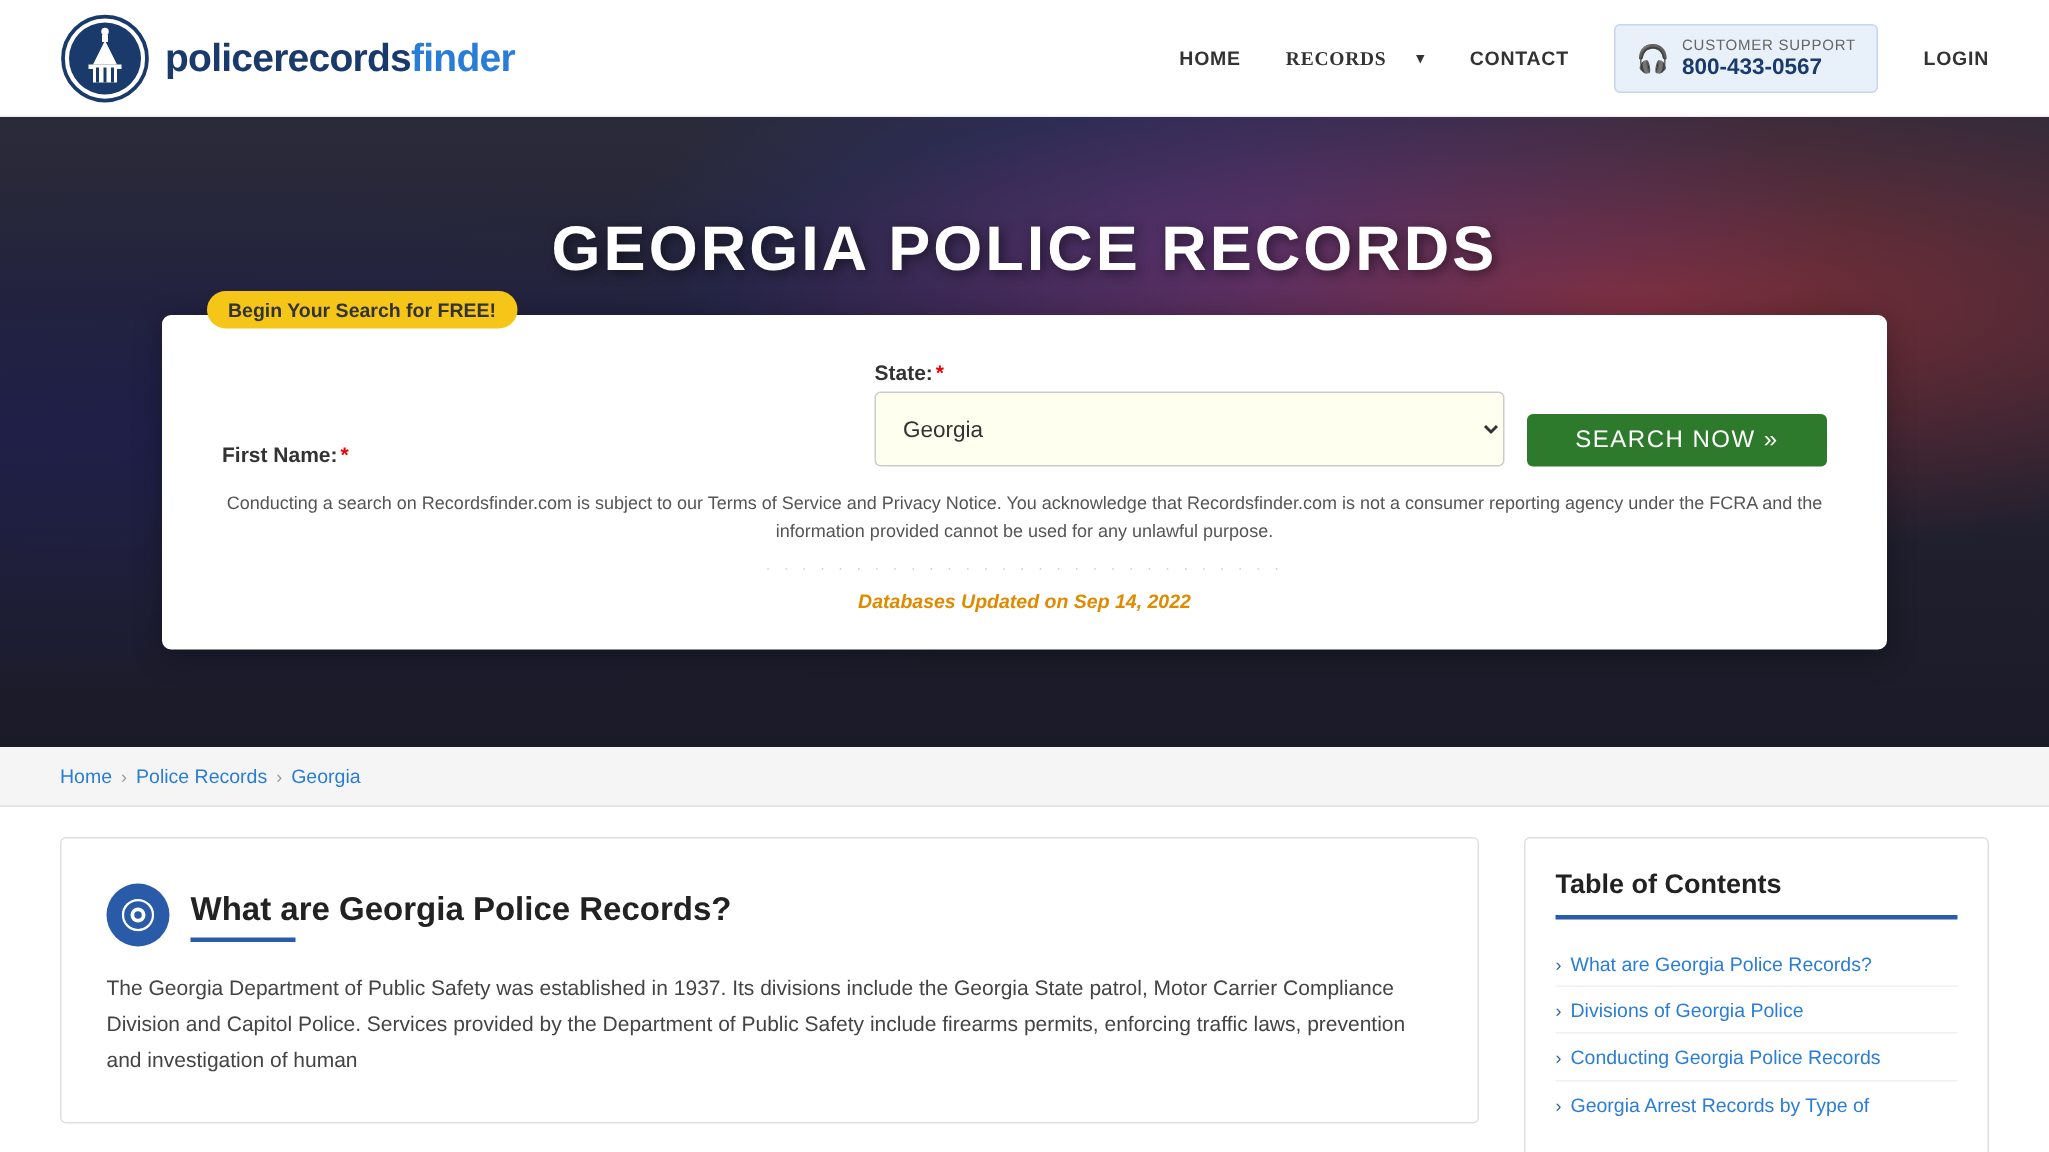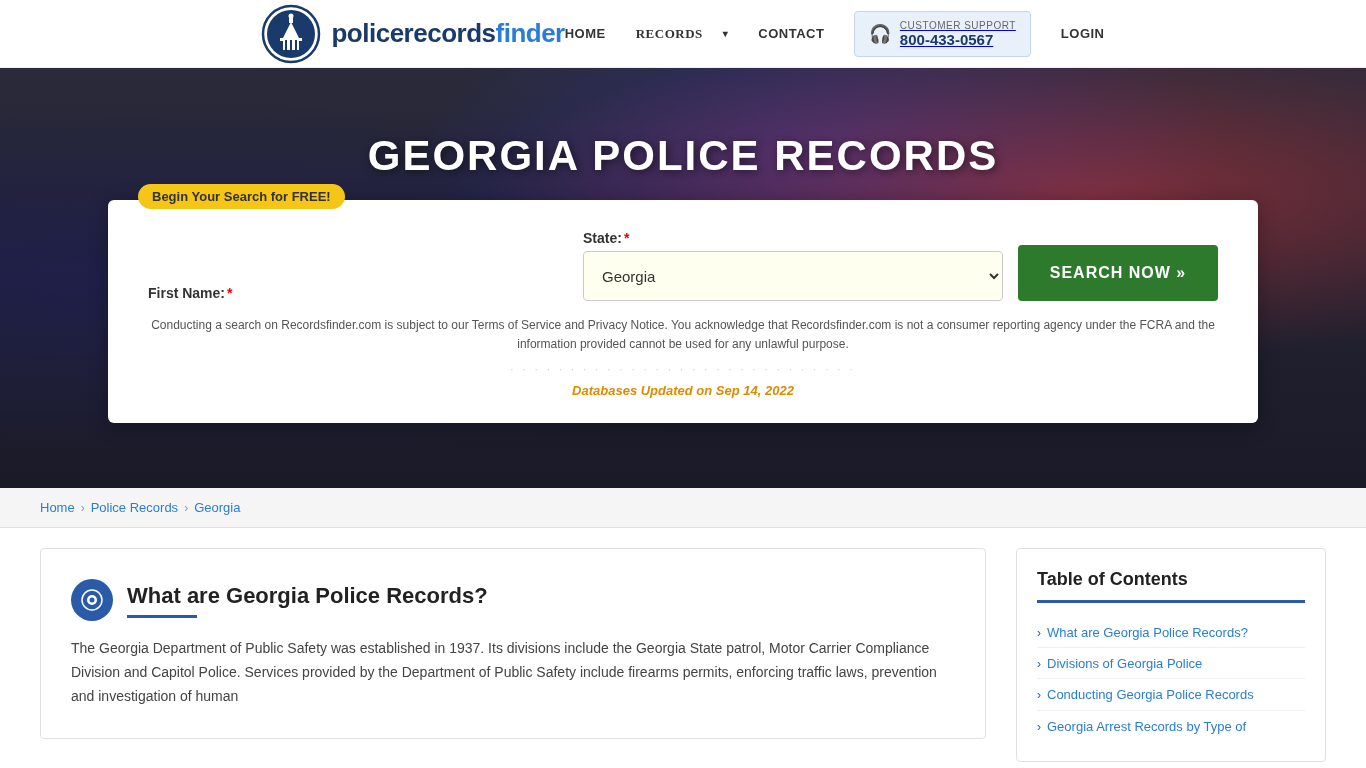--- a/index.html
+++ b/index.html
@@ -2,25 +2,25 @@
 <html><head>
   <meta charset="utf-8">
   <style>
     * { margin: 0; padding: 0; box-sizing: border-box; }
     body { font-family: Arial, sans-serif; font-size: 14px; color: #333; background: #fff; }
 
     
     .header {
       display: flex;
       align-items: center;
-      justify-content: center;
-      padding: 10px 20px;
+      justify-content: space-between;
+      padding: 10px 40px;
       background: #fff;
       border-bottom: 1px solid #eee;
-      height: 68px;
+      height: 78px;
     }
     .logo-area {
       display: flex;
       align-items: center;
       gap: 10px;
       text-decoration: none;
     }
     .logo-icon {
       width: 60px;
       height: 60px;
@@ -73,21 +73,20 @@
       cursor: pointer;
       text-decoration: none;
     }
     .support-icon {
       font-size: 18px;
       color: #2a7dd6;
     }
     .support-text {
       display: flex;
       flex-direction: column;
-      text-decoration: underline;
     }
     .support-label {
       font-size: 10px;
       color: #666;
       text-transform: uppercase;
       letter-spacing: 0.5px;
     }
     .support-number {
       font-size: 15px;
       font-weight: 700;
@@ -200,28 +199,28 @@
       border-radius: 4px;
       padding: 0 14px;
       font-size: 15px;
       background: #fffff0;
       color: #333;
       width: 100%;
       outline: none;
       appearance: auto;
     }
     .search-btn {
-      height: 56px;
+      height: 35px;
       background: #2d7a2d;
       color: #fff;
       border: none;
       border-radius: 4px;
       padding: 0 11px;
       font-size: 16px;
-      font-weight: 700;
+      font-weight: 400;
       cursor: pointer;
       white-space: nowrap;
       letter-spacing: 1px;
       text-transform: uppercase;
       min-width: 200px;
     }
     .disclaimer {
       text-align: center;
       font-size: 12px;
       color: #555;

